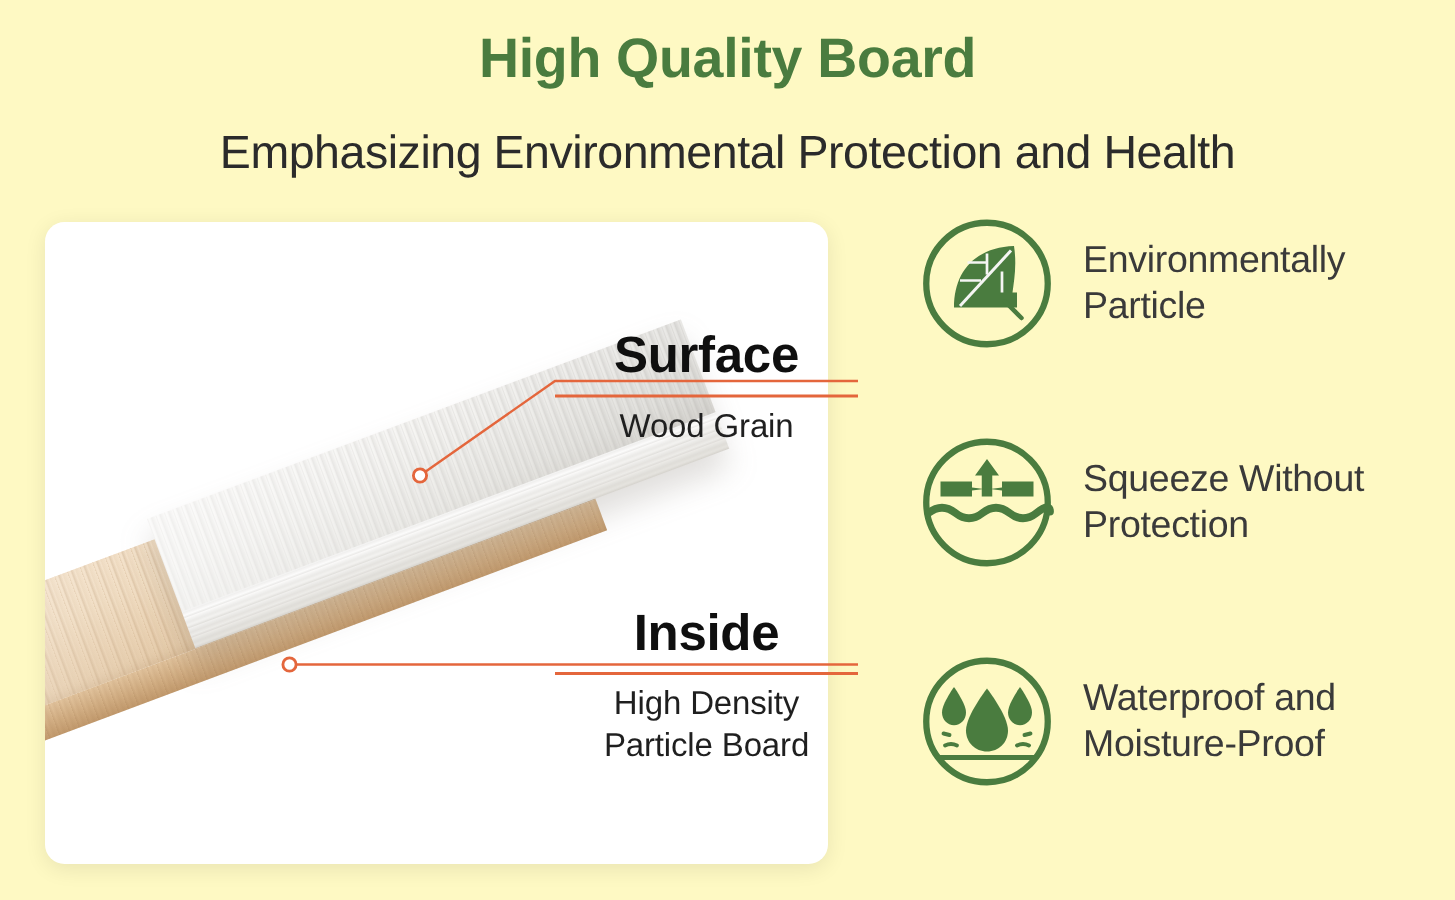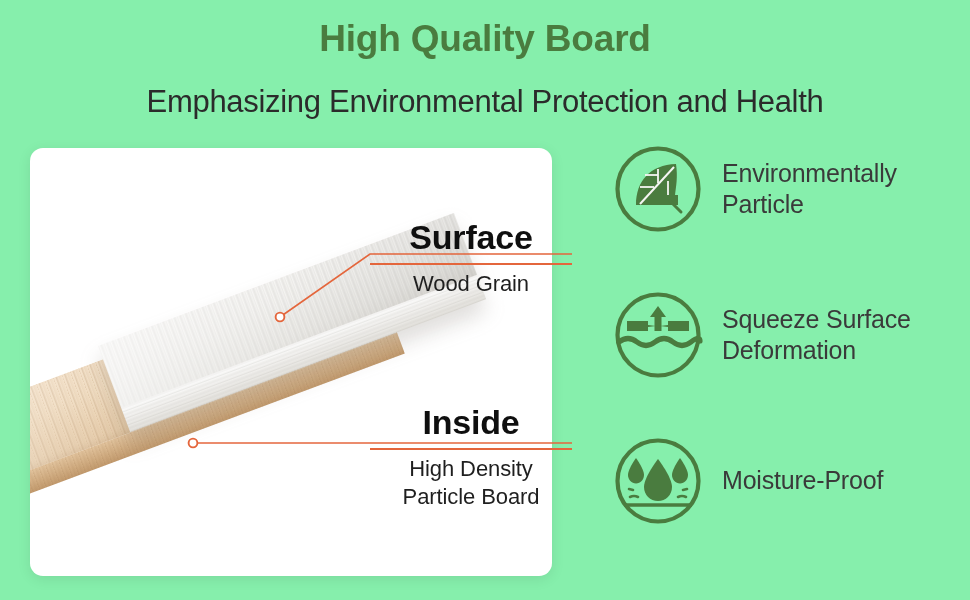--- a/index.html
+++ b/index.html
@@ -14,21 +14,21 @@
   body {
     background: #f0f0f0;
     font-family: "Liberation Sans", sans-serif;
     -webkit-font-smoothing: antialiased;
   }
 
   .poster {
     position: relative;
     width: 970px;
     height: 600px;
-    background: #86efac;
+    background: #fef9c3;
     text-decoration: underline;
   }
 
   
   .title {
     position: absolute;
     top: 18px;
     left: 0;
     width: 970px;
     text-align: center;
@@ -318,22 +318,22 @@
           <path d="M46 17 L54 28 L49.5 28 L49.5 42 L42.5 42 L42.5 28 L38 28 Z" fill="#4a7c3f"></path>
 
           <path d="M36 36 L36 32 L15 32 L15 42 L36 42 L36 38 L44 37 Z" fill="#4a7c3f"></path>
 
           <path d="M56 36 L56 32 L77 32 L77 42 L56 42 L56 38 L48 37 Z" fill="#4a7c3f"></path>
 
           <path d="M7 53 Q16 46 25 53 T43 53 T61 53 T79 53 T88 52" fill="none" stroke="#4a7c3f" stroke-width="5.2" stroke-linecap="round"></path>
         </svg>
       </div>
       <div class="feature-label">
-        <div>Squeeze Surface</div>
-        <div>Deformation</div>
+        <div>Squeeze Without</div>
+        <div>Protection</div>
       </div>
     </div>
 
     <div class="feature">
       <div class="feature-icon">
         <svg viewBox="0 0 92 92" xmlns="http://www.w3.org/2000/svg">
           <circle cx="46" cy="46" r="40.5" fill="none" stroke="#4a7c3f" stroke-width="4.2"></circle>
 
           <path d="M46 24 C46 24 60 42 60 52 C60 60 53.8 66 46 66 C38.2 66 32 60 32 52 C32 42 46 24 46 24 Z" fill="#4a7c3f"></path>
 
@@ -343,18 +343,19 @@
 
           <path d="M17 54 L21 55" stroke="#4a7c3f" stroke-width="2.6" stroke-linecap="round"></path>
           <path d="M18 62 Q22 60 26 62" stroke="#4a7c3f" stroke-width="2.6" fill="none" stroke-linecap="round"></path>
           <path d="M75 54 L71 55" stroke="#4a7c3f" stroke-width="2.6" stroke-linecap="round"></path>
           <path d="M74 62 Q70 60 66 62" stroke="#4a7c3f" stroke-width="2.6" fill="none" stroke-linecap="round"></path>
 
           <path d="M12 70 L80 70" stroke="#4a7c3f" stroke-width="3.4" stroke-linecap="butt"></path>
         </svg>
       </div>
       <div class="feature-label">
+        <div>Waterproof and</div>
         <div>Moisture-Proof</div>
       </div>
     </div>
 
   </div>
 </div>
 
 </body></html>

